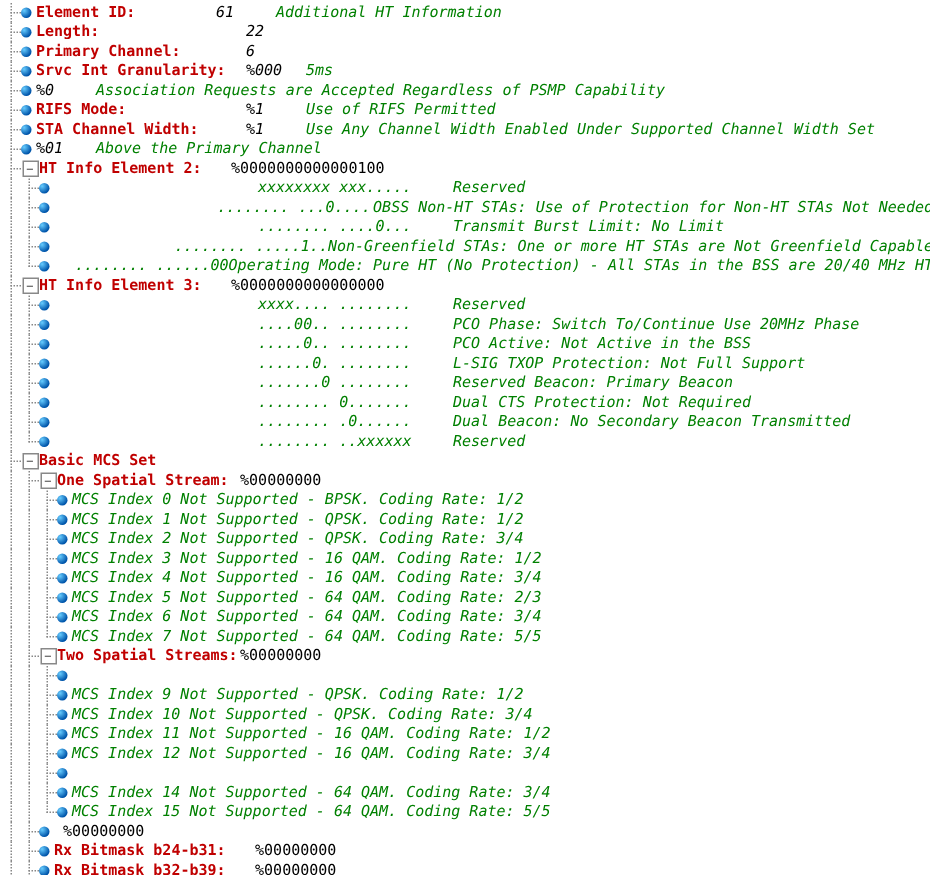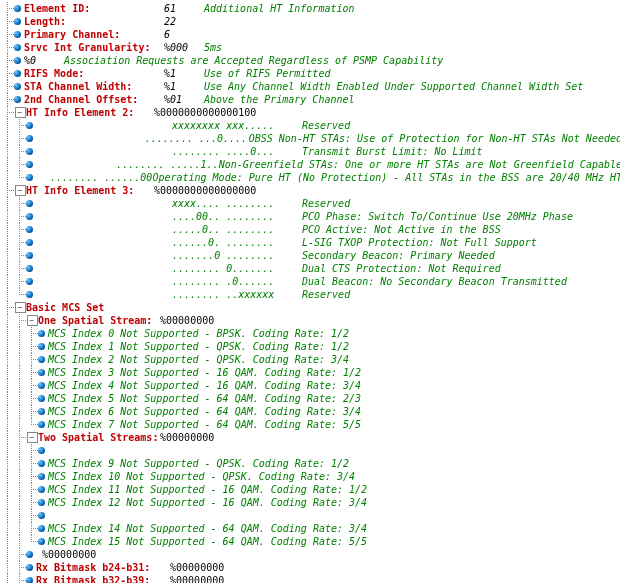--- a/index.html
+++ b/index.html
@@ -116,21 +116,21 @@
 </style>
 </head>
 <body>
 
 <div id="root">
     <div class="row">
       <span class="tree">
         <span class="gut tee"></span>
       </span>
       <span class="dot"></span>
-      <span class="label col1" style="width:140px">Element ID:</span>
+      <span class="label col1" style="width:120px">Element ID:</span>
       <span class="value col2" style="width:40px">61</span>
       <span class="desc">Additional HT Information</span>
     </div>
     <div class="row">
       <span class="tree">
         <span class="gut tee"></span>
       </span>
       <span class="dot"></span>
       <span class="label col1" style="width:140px">Length:</span>
       <span class="value col2" style="width:40px">22</span>
@@ -176,21 +176,20 @@
       <span class="dot"></span>
       <span class="label col1" style="width:140px">STA Channel Width:</span>
       <span class="value col2" style="width:40px">%1</span>
       <span class="desc">Use Any Channel Width Enabled Under Supported Channel Width Set</span>
     </div>
     <div class="row">
       <span class="tree">
         <span class="gut tee"></span>
       </span>
       <span class="dot"></span>
-      <span class="label col1" style="width:140px">2nd Channel Offset:</span>
       <span class="value col2" style="width:40px">%01</span>
       <span class="desc">Above the Primary Channel</span>
     </div>
     <div class="row">
       <span class="tree">
         <span class="gut tee"></span>
         <span class="gut">
           <span class="box">−</span>
         </span>
       </span>
@@ -298,21 +297,21 @@
       <span class="desc">L-SIG TXOP Protection: Not Full Support</span>
     </div>
     <div class="row">
       <span class="tree">
         <span class="gut vline"></span>
         <span class="gut tee"></span>
       </span>
       <span class="dot"></span>
       <span class="desc" style="width:136px"></span>
       <span class="desc" style="width:130px">.......0 ........</span>
-      <span class="desc">Secondary Beacon: Primary Needed</span>
+      <span class="desc">Reserved Beacon: Primary Beacon</span>
     </div>
     <div class="row">
       <span class="tree">
         <span class="gut vline"></span>
         <span class="gut tee"></span>
       </span>
       <span class="dot"></span>
       <span class="desc" style="width:136px"></span>
       <span class="desc" style="width:130px">........ 0.......</span>
       <span class="desc">Dual CTS Protection: Not Required</span>

